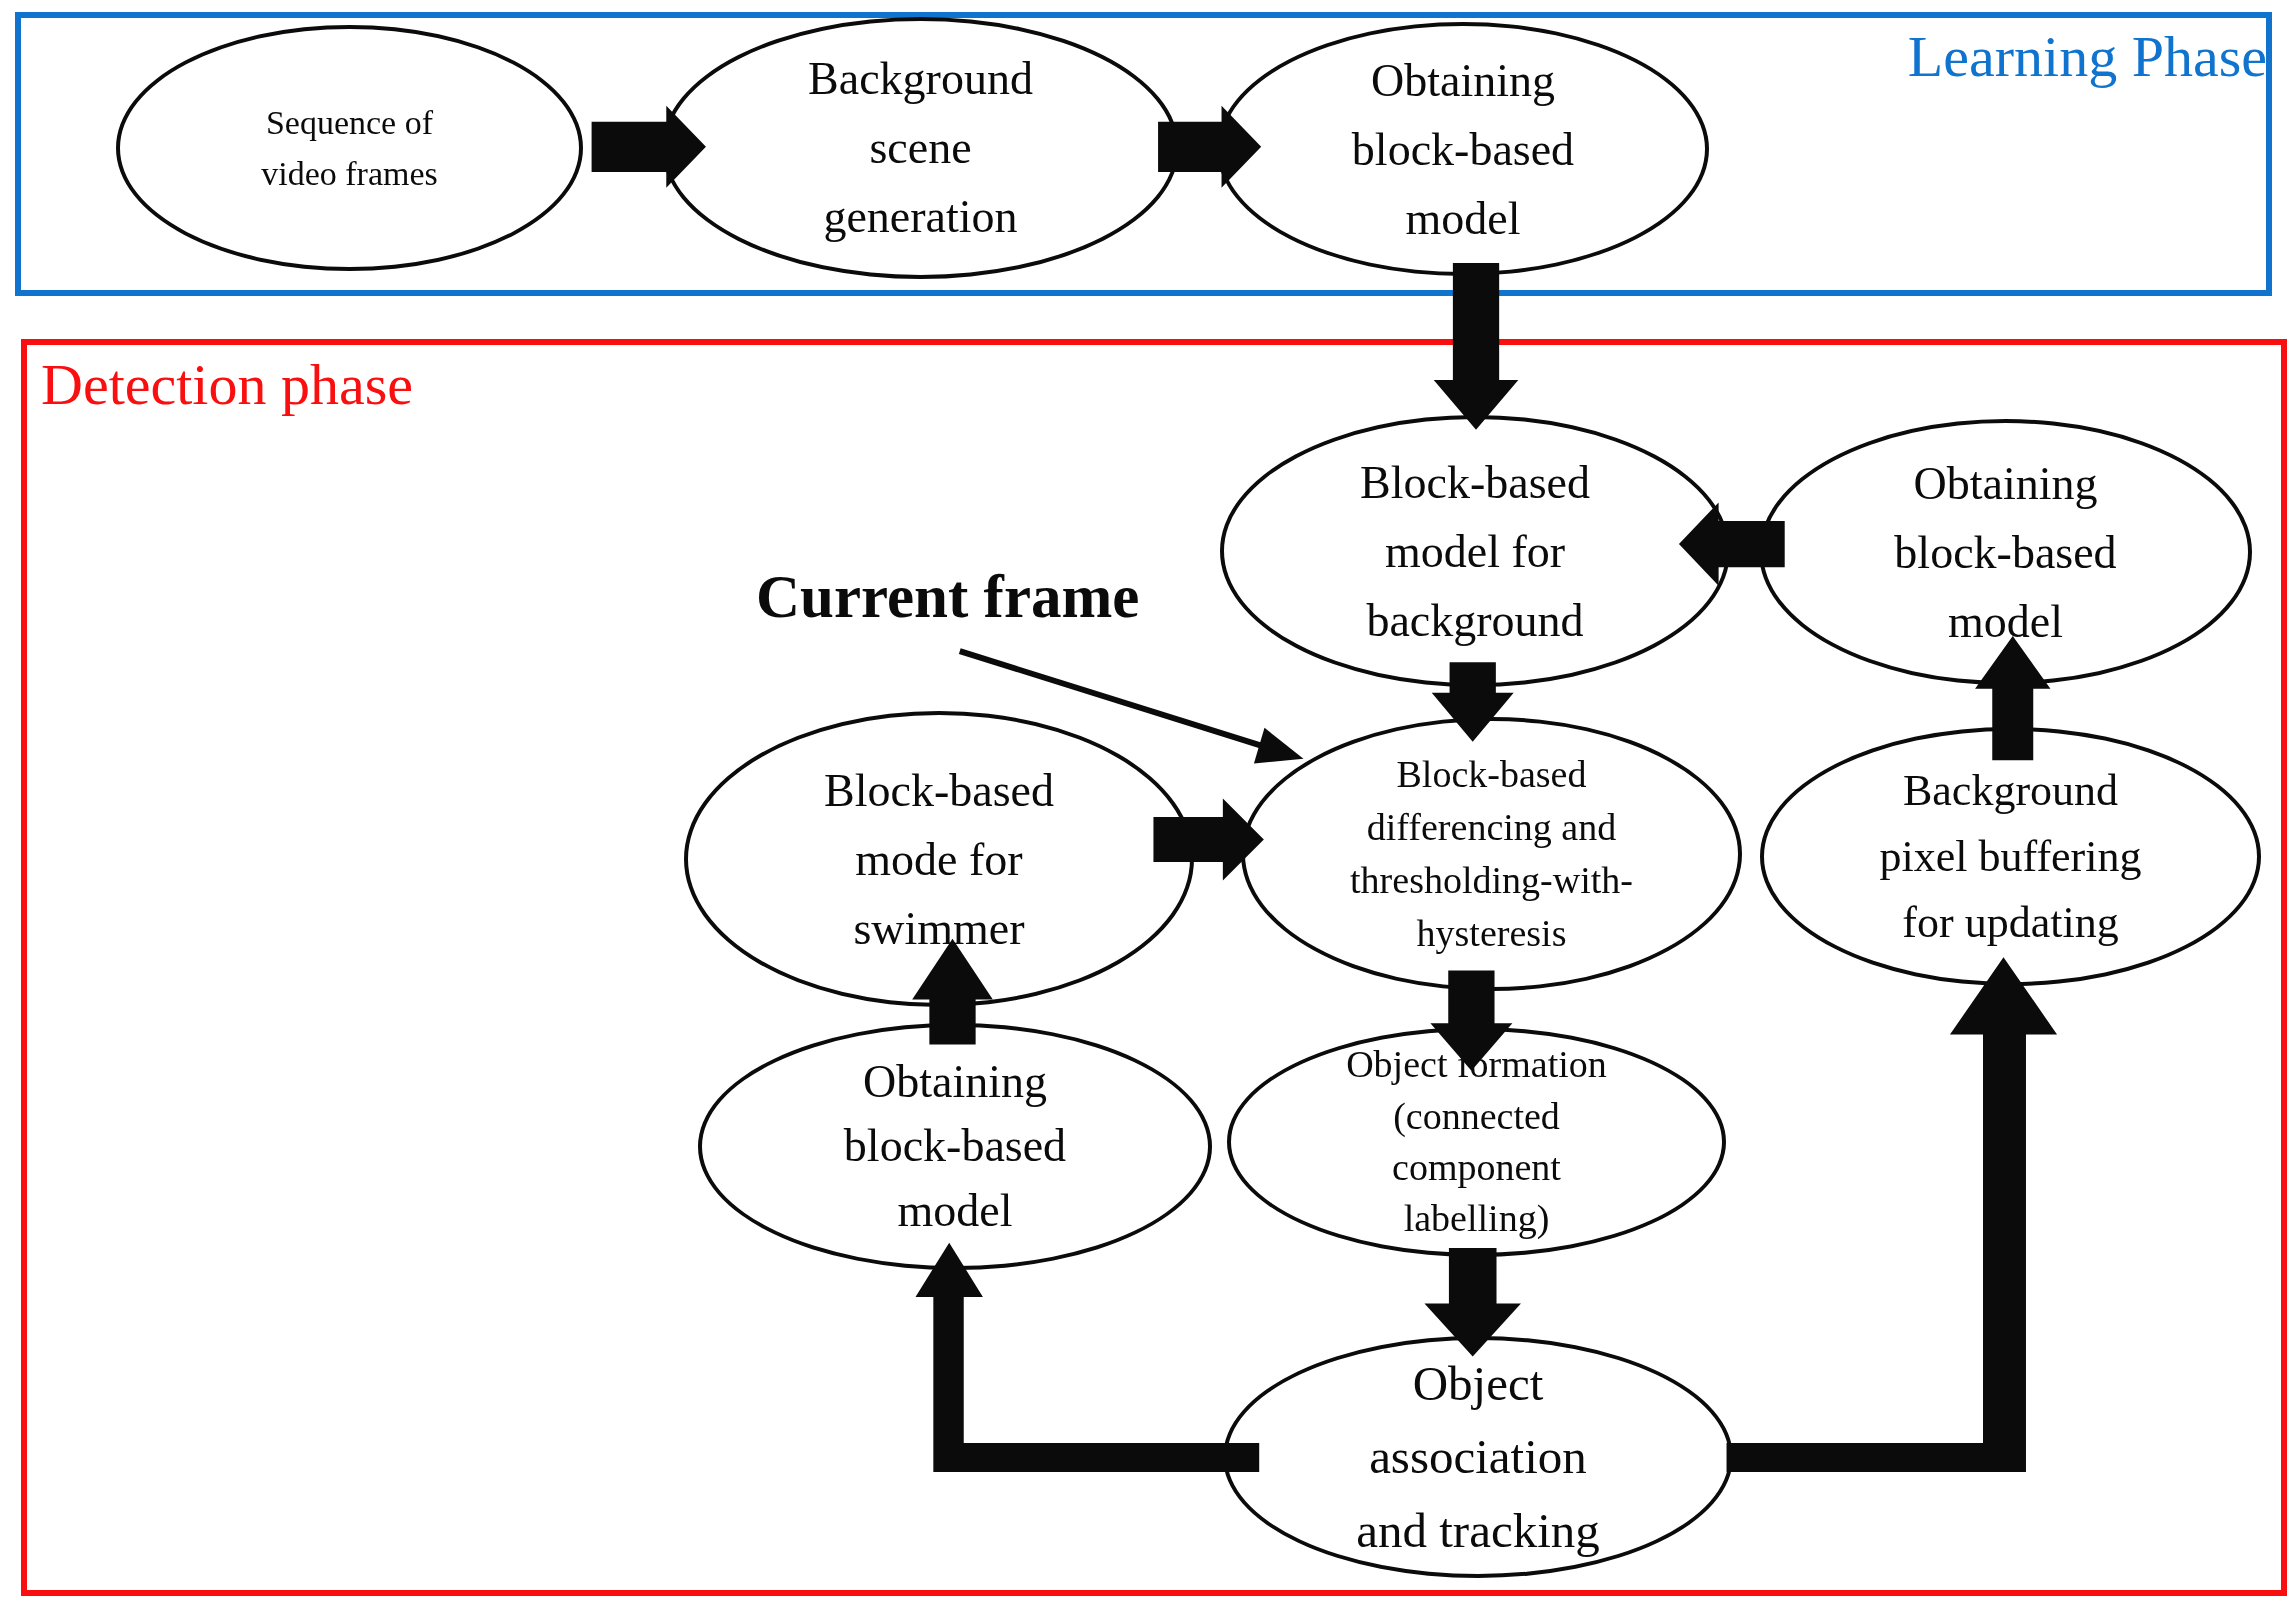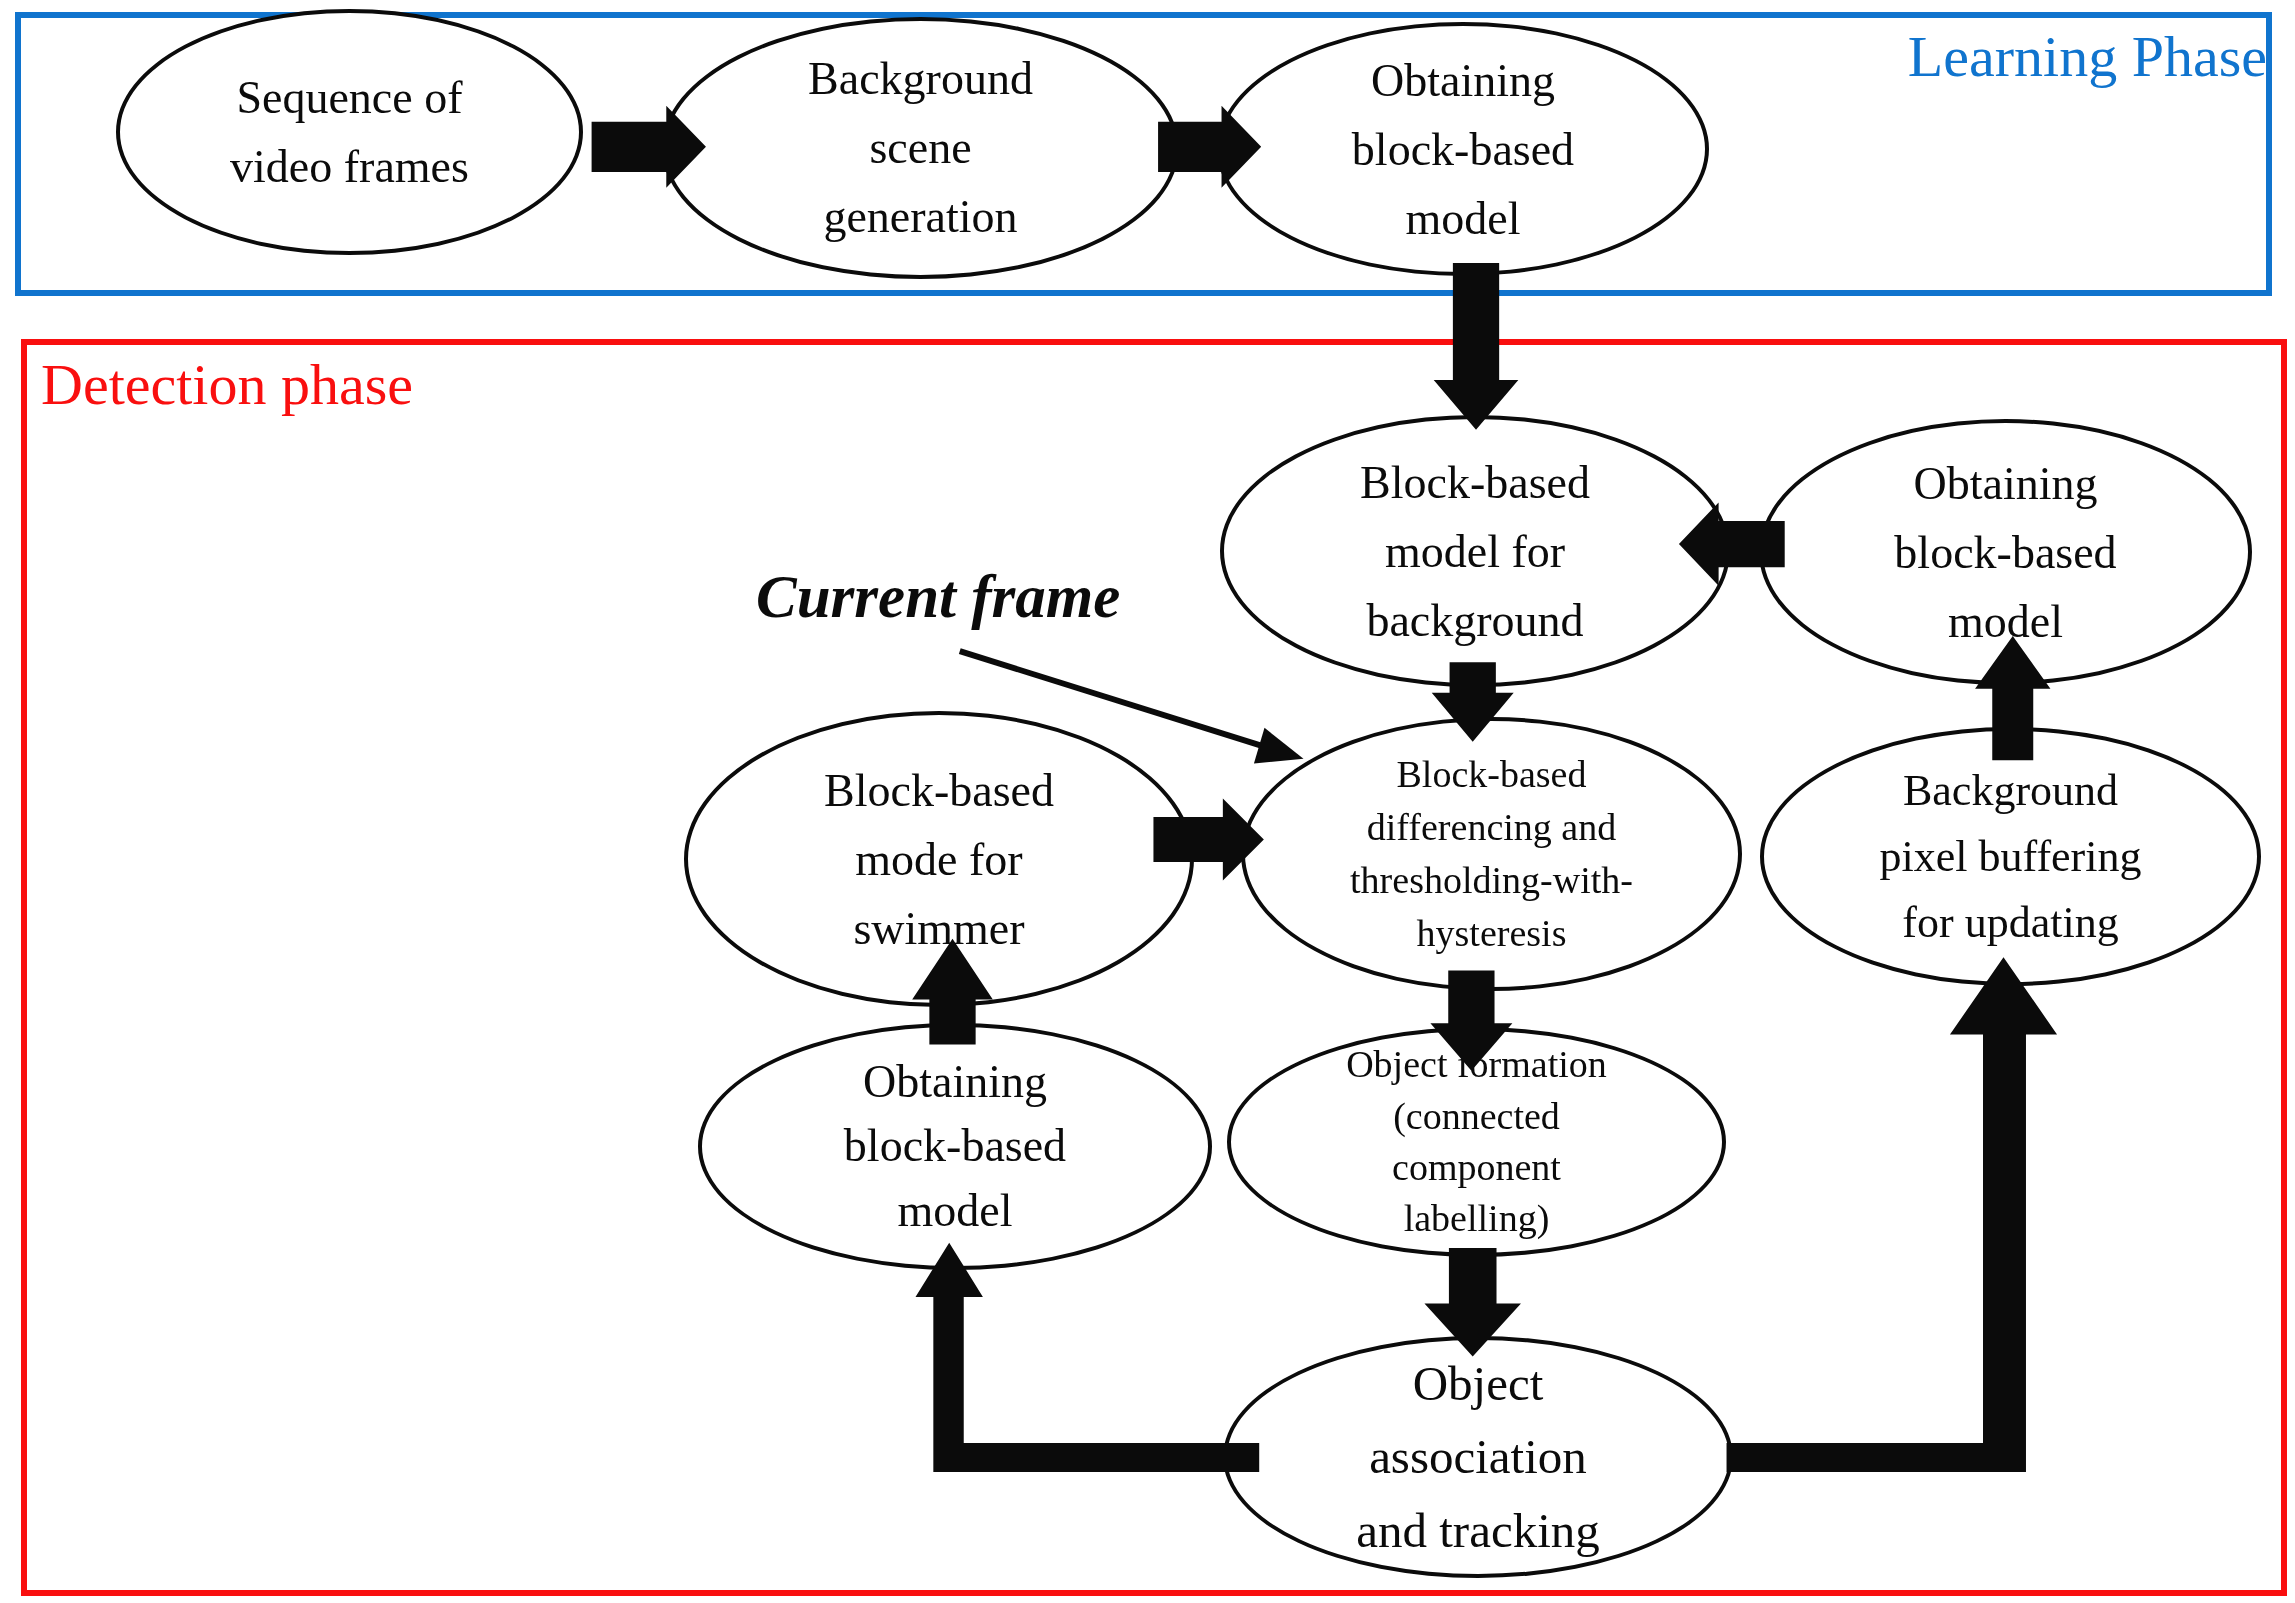--- a/index.html
+++ b/index.html
@@ -10,31 +10,31 @@
     font-family:"Liberation Serif", serif;
     color:#0b0b0b;
     overflow:hidden;
   }
   .phase-box{position:absolute;background:transparent;box-sizing:border-box;}
   .phase-box.learning{left:14.5px;top:12px;width:2257px;height:284px;border:6.6px solid #1074ce;}
   .phase-box.detection{left:21px;top:339px;width:2266px;height:1257px;border:6px solid #f90f0f;}
   .phase-label{position:absolute;font-size:58px;line-height:1;white-space:nowrap;}
   .phase-label.learning{top:28px;right:28px;color:#1074ce;}
   .phase-label.detection{top:356px;left:41px;color:#f90f0f;}
-  .annotation-label{position:absolute;left:756px;top:562px;font-size:61px;font-weight:bold;white-space:nowrap;color:#0b0b0b;font-style:italic;}
+  .annotation-label{position:absolute;left:756px;top:562px;font-size:61px;font-weight:bold;white-space:nowrap;color:#0b0b0b;}
   .node{
     position:absolute;box-sizing:border-box;
     border:4.6px solid #0b0b0b;border-radius:50%;
     background:#ffffff;
     display:flex;align-items:center;justify-content:center;
     text-align:center;
     z-index:2;
   }
   .node-label{white-space:pre-line;line-height:1.5;}
-  .node.sequence      {left:116px; top:9px;  width:467px;height:246px;font-size:46px;}
+  .node.sequence      {left:116px; top:25px;  width:467px;height:246px;font-size:34px;}
   .node.bg-scene      {left:662px;top:16.5px;  width:517px;height:262px;font-size:46px;}
   .node.obtain-top    {left:1217px;top:22px;  width:492px;height:254px;font-size:46px;}
   .node.bg-model      {left:1220px;top:415px; width:510px;height:272px;font-size:46px;}
   .node.obtain-right  {left:1759px;top:419px; width:493px;height:266px;font-size:46px;}
   .node.swimmer-model {left:684px;top:711px;width:510px;height:296px;font-size:46px;}
   .node.differencing  {left:1241px;top:717px;width:501px;height:274px;font-size:38px;}
   .node.differencing .node-label{line-height:1.4;}
   .node.buffering     {left:1760px;top:727px;width:501px;height:259px;font-size:44px;}
   .node.obtain-left   {left:698px;top:1023px;width:514px;height:247px;font-size:46px;line-height:1.4;}
   .node.obtain-left .node-label{line-height:1.4;}

